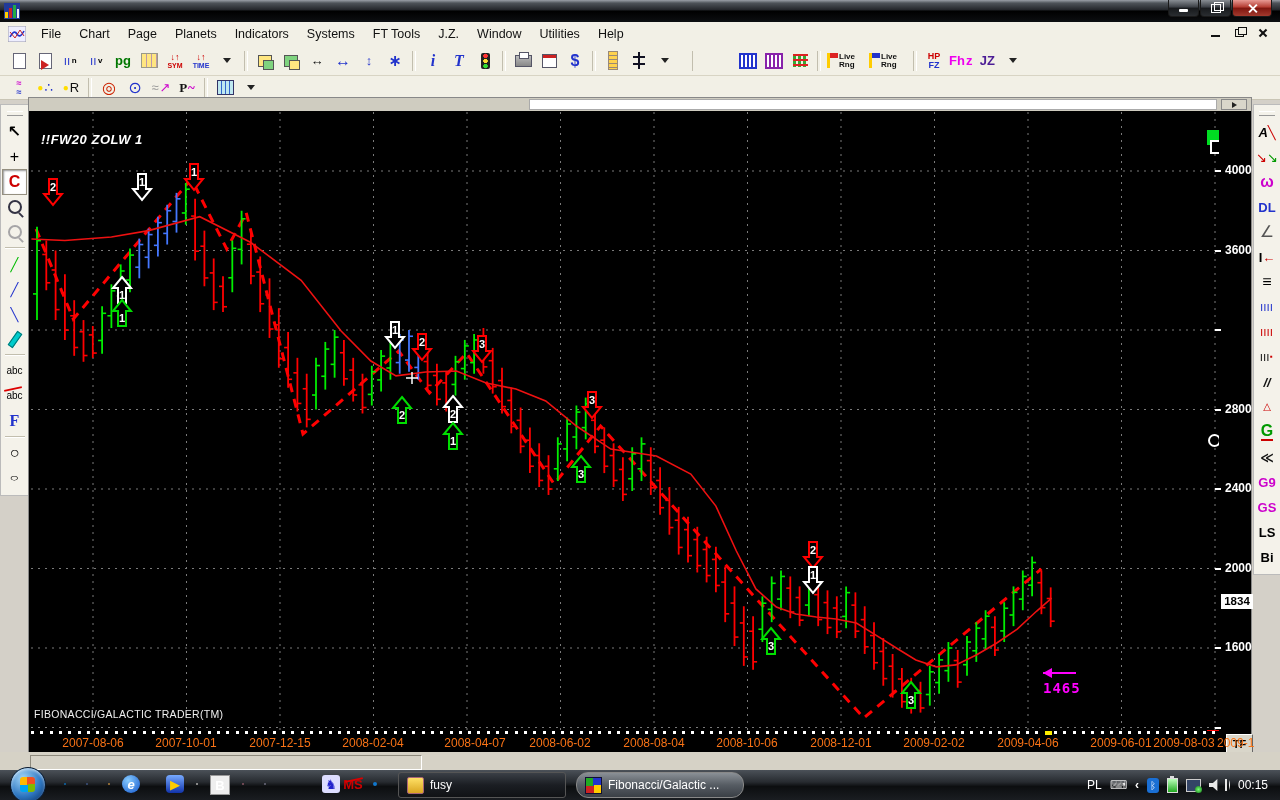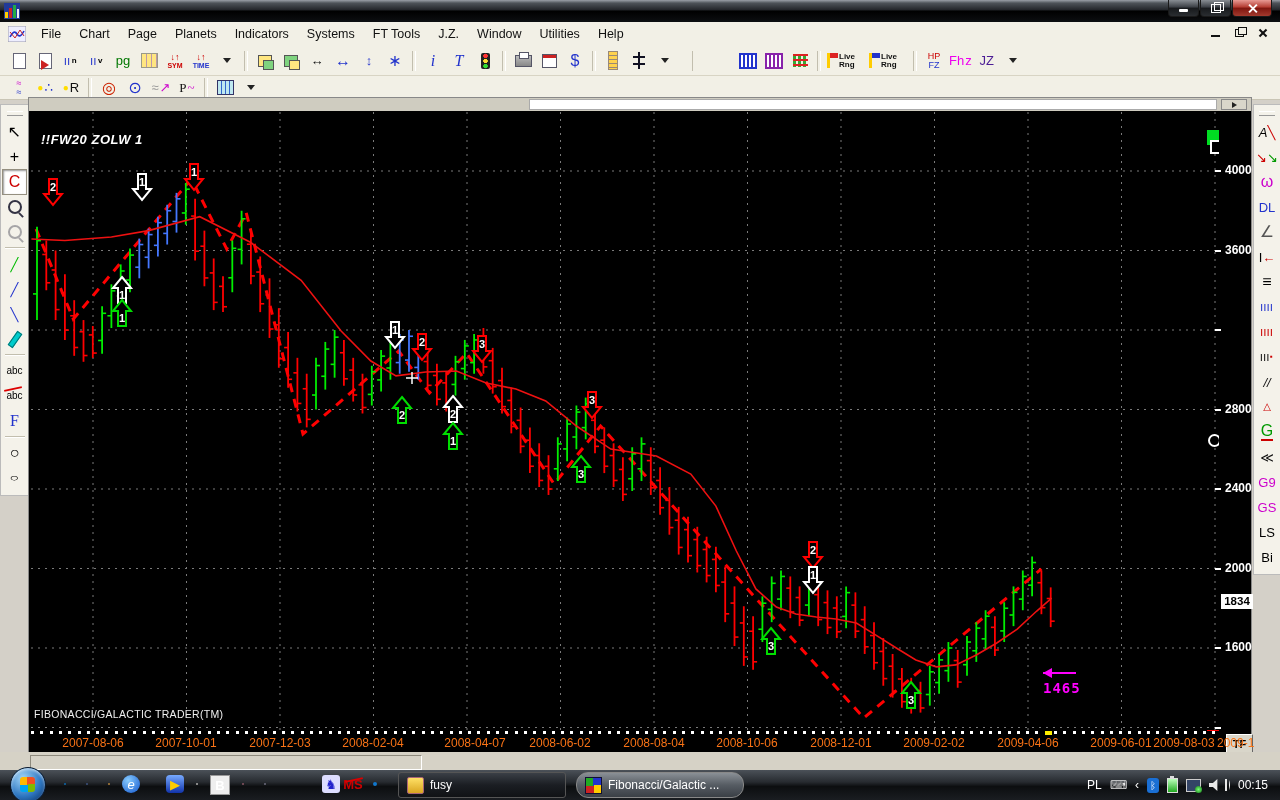--- a/index.html
+++ b/index.html
@@ -41,21 +41,21 @@
     display:flex;align-items:center;padding-left:6px;box-sizing:border-box;}
   #toolbar2{left:0;top:76px;width:1280px;height:24px;background:#f2f0e6;border-bottom:1px solid #c9c5b5;
     display:flex;align-items:center;padding-left:6px;box-sizing:border-box;}
   .tbtn{min-width:24px;height:24px;margin:0 1px;display:flex;align-items:center;justify-content:center;
     border:1px solid transparent;box-sizing:border-box;gap:1px;}
   #toolbar2 .tbtn{height:21px;}
   .vsep{width:2px;height:20px;border-left:1px solid #c2beae;border-right:1px solid #fff;margin:0 4px;}
   .tgap{width:30px;height:20px;border-left:1px solid #c2beae;margin:0 12px 0 14px;}
   .g1,.g2{font-size:13px;line-height:1;}
   .lbl{font-size:8px;font-weight:bold;line-height:8px;width:26px;color:#111;}
-  .b{font-weight:normal;} .i{font-style:italic;} .serif{font-family:"Liberation Serif",serif;}
+  .b{font-weight:bold;} .i{font-style:italic;} .serif{font-family:"Liberation Serif",serif;}
   .big .g1{font-size:16px;} .small .g1{font-size:10px;} .tiny .g1,.tiny .g2{font-size:8px;letter-spacing:1px;font-weight:bold;}
   .stack{flex-direction:column;gap:0;} .stack .g1{font-size:9px;} .stack .g2{font-size:7px;font-weight:bold;}
   .stack2{flex-direction:column;gap:0;} .stack2 .g1,.stack2 .g2{font-size:9px;line-height:9px;}
   .strike{position:relative;} .strike:after{content:"";position:absolute;left:1px;top:4px;width:18px;height:2px;
     background:#d00;transform:rotate(-12deg);}
   .squash .g1{display:inline-block;transform:scaleY(.6);}
   .dim{opacity:.4;} .ured .g1{border-bottom:2px solid #cc0000;}
   
   .cico{display:inline-block;position:relative;}
   .i-caret{width:0;height:0;border:4px solid transparent;border-top:5px solid #222;margin-top:4px;}
@@ -914,21 +914,21 @@
 
   <div class="abs" id="pricecol"></div>
   <div class="abs" id="curprice">1834</div>
 
   <div class="abs" id="datestrip">
     <div class="ticks"></div>
     <div id="yellowtick"></div>
     <div id="tfbtn">TF</div>
   <span class="datelabel" style="left: 64px;">2007-08-06</span>
       <span class="datelabel" style="left: 157px;">2007-10-01</span>
-      <span class="datelabel" style="left: 251px;">2007-12-03</span>
+      <span class="datelabel" style="left: 251px;">2007-12-15</span>
       <span class="datelabel" style="left: 344px;">2008-02-04</span>
       <span class="datelabel" style="left: 438px; margin-left: 8px;">2008-04-07</span>
       <span class="datelabel" style="left: 531px;">2008-06-02</span>
       <span class="datelabel" style="left: 625px;">2008-08-04</span>
       <span class="datelabel" style="left: 718px;">2008-10-06</span>
       <span class="datelabel" style="left: 812px;">2008-12-01</span>
       <span class="datelabel" style="left: 905px;">2009-02-02</span>
       <span class="datelabel" style="left: 999px;">2009-04-06</span>
       <span class="datelabel" style="left: 1092px;">2009-06-01</span>
       <span class="datelabel" style="left: 1155px;">2009-08-03</span>

